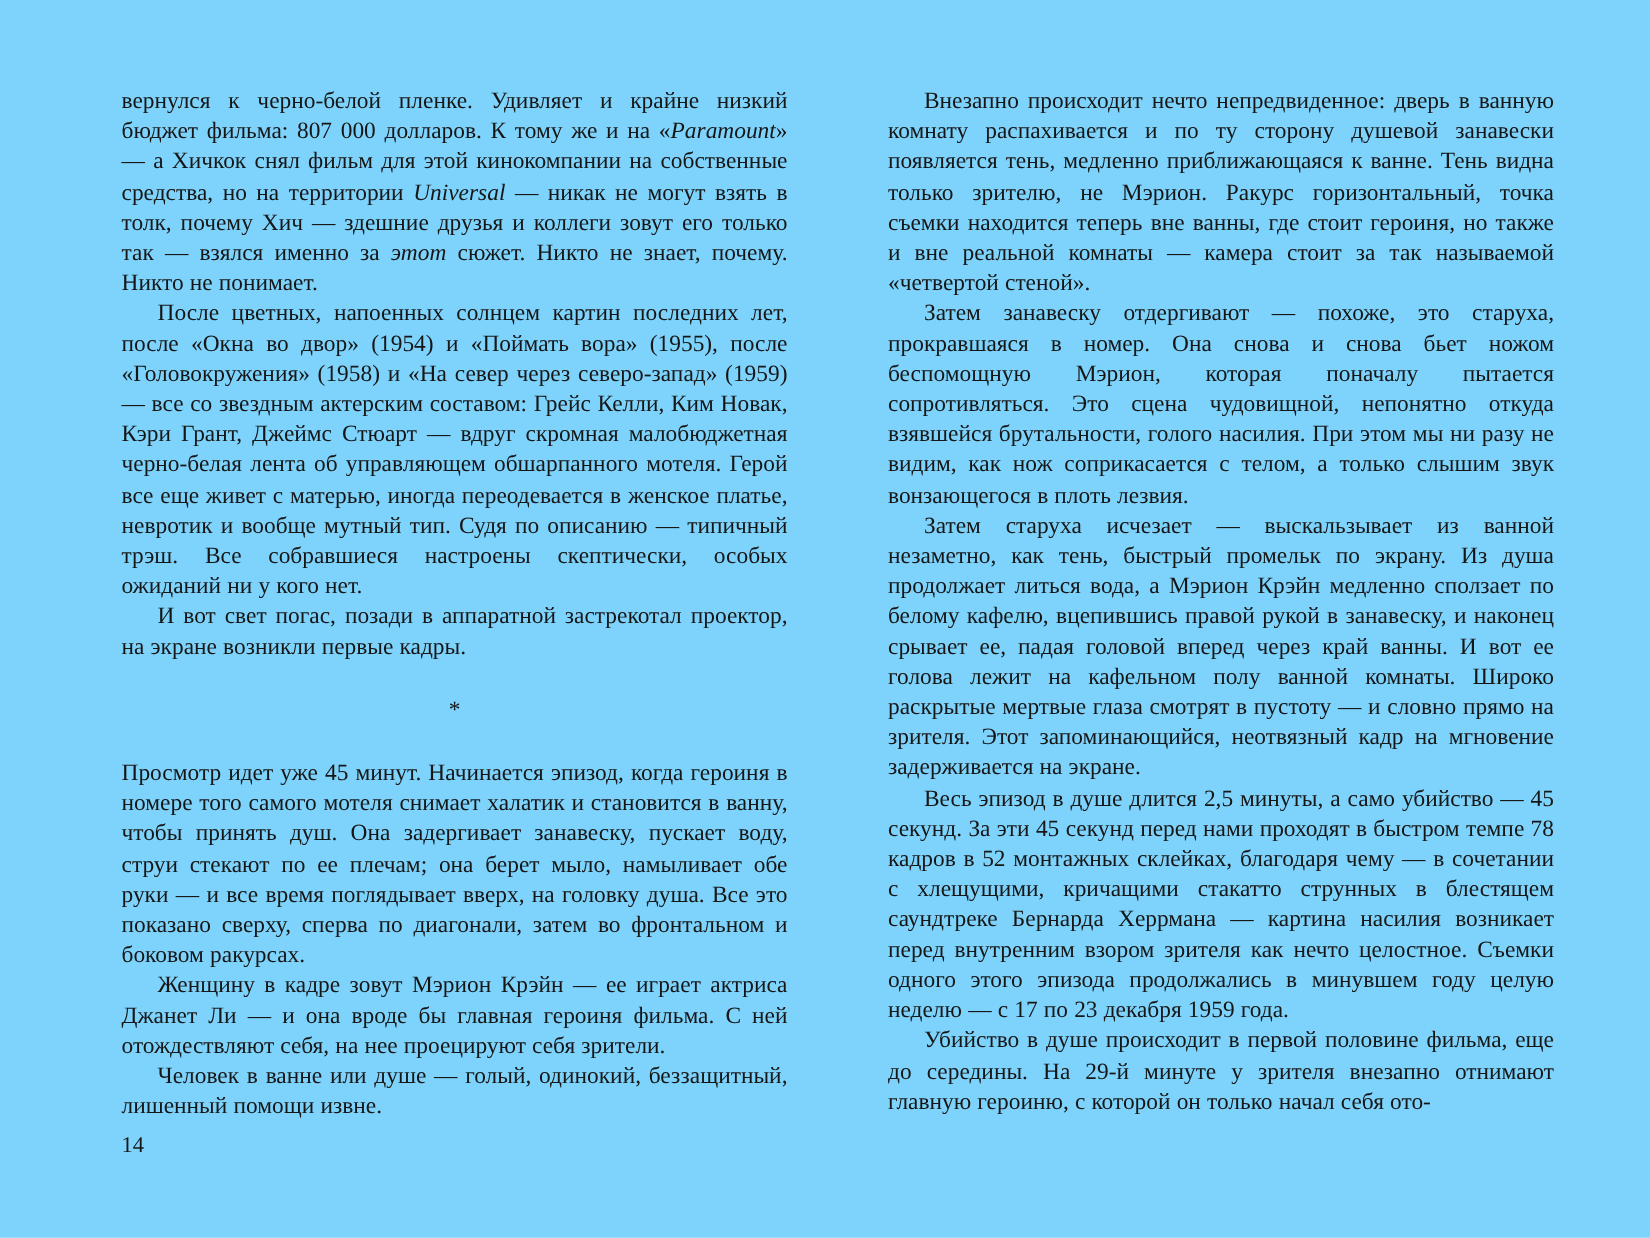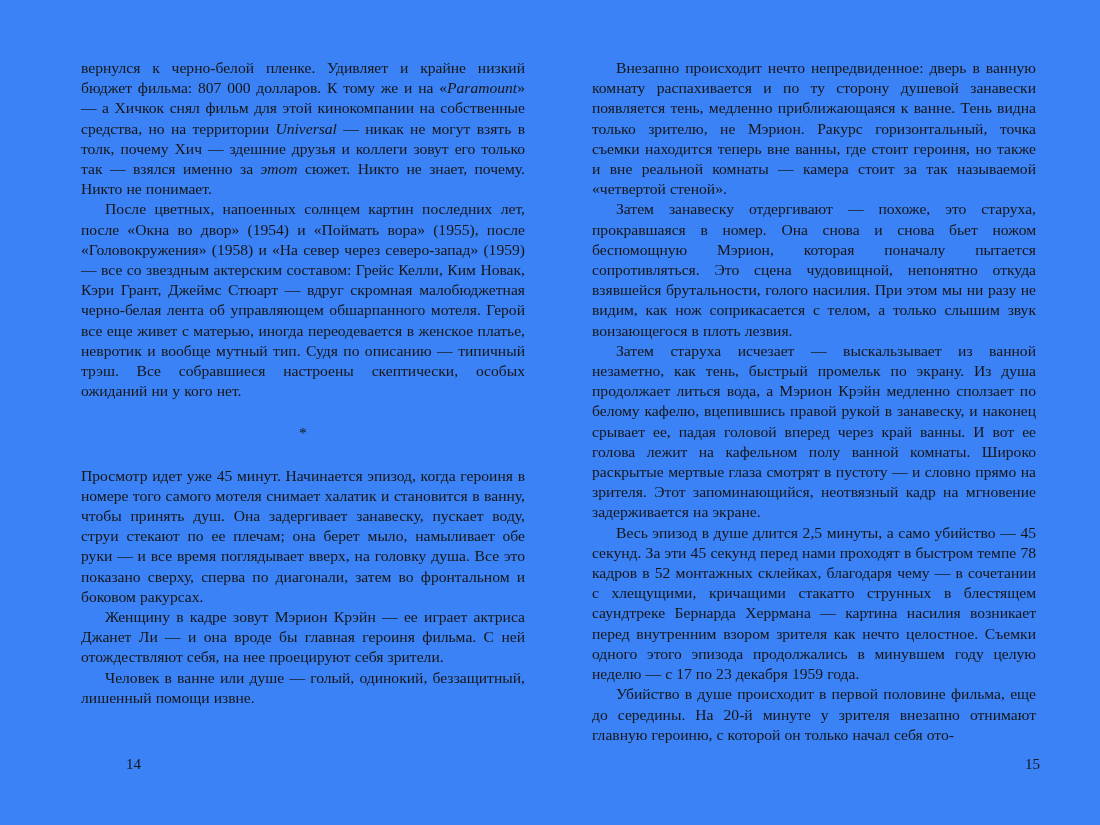--- a/index.html
+++ b/index.html
@@ -11,21 +11,21 @@
     height: 825px;
     background: #ffffff;
     font-family: "Liberation Serif", "DejaVu Serif", serif;
     color: #161616;
     overflow: hidden;
   }
   .spread {
     position: relative;
     width: 1100px;
     height: 825px;
-    background: #3b82f6;
+    background: #7dd3fc;
   }
   .page {
     position: absolute;
     top: 58px;
     width: 444px;
   }
   .page-left  { left: 81px; }
   .page-right { left: 592px; }
 
   .page-text p {
@@ -49,51 +49,50 @@
   .italic { font-style: italic; }
 
   .page-number {
     position: absolute;
     top: 756px;
     font-size: 15px;
     color: #161616;
   }
   .page-number-left {
     left: 81px;
-    margin-left: 45px;
   }
   .page-number-right {
     left: 596px;
     width: 444px;
     text-align: right;
   }
 </style>
 </head>
 <body>
 
 <div class="spread">
 
   <div class="page page-left">
     <div class="page-text" id="left-page-text">
         <p><span>вернулся к черно-белой пленке. Удивляет и крайне низкий бюджет фильма: 807 000 долларов. К тому же и на «</span><span class="italic">Paramount</span><span>» — а Хичкок снял фильм для этой кинокомпании на собственные средства, но на территории </span><span class="italic">Universal</span><span> — никак не могут взять в толк, почему Хич — здешние друзья и коллеги зовут его только так — взялся именно за </span><span class="italic">этот</span><span> сюжет. Никто не знает, почему. Никто не понимает.</span></p>
         <p class="indent"><span>После цветных, напоенных солнцем картин последних лет, после «Окна во двор» (1954) и «Поймать вора» (1955), после «Головокружения» (1958) и «На север через северо-запад» (1959) — все со звездным актерским составом: Грейс Келли, Ким Новак, Кэри Грант, Джеймс Стюарт — вдруг скромная малобюджетная черно-белая лента об управляющем обшарпанного мотеля. Герой все еще живет с матерью, иногда переодевается в женское платье, невротик и вообще мутный тип. Судя по описанию — типичный трэш. Все собравшиеся настроены скептически, особых ожиданий ни у кого нет.</span></p>
+        <p class="indent"><span>И вот свет погас, позади в аппаратной застрекотал проектор, на экране возникли первые кадры.</span></p>
         <div class="separator">*</div>
         <p><span>Просмотр идет уже 45 минут. Начинается эпизод, когда героиня в номере того самого мотеля снимает халатик и становится в ванну, чтобы принять душ. Она задергивает занавеску, пускает воду, струи стекают по ее плечам; она берет мыло, намыливает обе руки — и все время поглядывает вверх, на головку душа. Все это показано сверху, сперва по диагонали, затем во фронтальном и боковом ракурсах.</span></p>
         <p class="indent"><span>Женщину в кадре зовут Мэрион Крэйн — ее играет актриса Джанет Ли — и она вроде бы главная героиня фильма. С ней отождествляют себя, на нее проецируют себя зрители.</span></p>
         <p class="indent"><span>Человек в ванне или душе — голый, одинокий, беззащитный, лишенный помощи извне.</span></p>
       </div>
   </div>
 
   <div class="page page-right">
     <div class="page-text" id="right-page-text">
         <p class="indent"><span>Внезапно происходит нечто непредвиденное: дверь в ванную комнату распахивается и по ту сторону душевой занавески появляется тень, медленно приближающаяся к ванне. Тень видна только зрителю, не Мэрион. Ракурс горизонтальный, точка съемки находится теперь вне ванны, где стоит героиня, но также и вне реальной комнаты — камера стоит за так называемой «четвертой стеной».</span></p>
         <p class="indent"><span>Затем занавеску отдергивают — похоже, это старуха, прокравшаяся в номер. Она снова и снова бьет ножом беспомощную Мэрион, которая поначалу пытается сопротивляться. Это сцена чудовищной, непонятно откуда взявшейся брутальности, голого насилия. При этом мы ни разу не видим, как нож соприкасается с телом, а только слышим звук вонзающегося в плоть лезвия.</span></p>
         <p class="indent"><span>Затем старуха исчезает — выскальзывает из ванной незаметно, как тень, быстрый промельк по экрану. Из душа продолжает литься вода, а Мэрион Крэйн медленно сползает по белому кафелю, вцепившись правой рукой в занавеску, и наконец срывает ее, падая головой вперед через край ванны. И вот ее голова лежит на кафельном полу ванной комнаты. Широко раскрытые мертвые глаза смотрят в пустоту — и словно прямо на зрителя. Этот запоминающийся, неотвязный кадр на мгновение задерживается на экране.</span></p>
         <p class="indent"><span>Весь эпизод в душе длится 2,5 минуты, а само убийство — 45 секунд. За эти 45 секунд перед нами проходят в быстром темпе 78 кадров в 52 монтажных склейках, благодаря чему — в сочетании с хлещущими, кричащими стакатто струнных в блестящем саундтреке Бернарда Херрмана — картина насилия возникает перед внутренним взором зрителя как нечто целостное. Съемки одного этого эпизода продолжались в минувшем году целую неделю — с 17 по 23 декабря 1959 года.</span></p>
-        <p class="indent"><span>Убийство в душе происходит в первой половине фильма, еще до середины. На 20-й минуте у зрителя внезапно отнимают главную героиню, с которой он только начал себя ото-</span></p>
+        <p class="indent"><span>Убийство в душе происходит в первой половине фильма, еще до середины. На 29-й минуте у зрителя внезапно отнимают главную героиню, с которой он только начал себя ото-</span></p>
       </div>
   </div>
 
   <div class="page-number page-number-left">14</div>
 
-  <div class="page-number page-number-right">15</div>
 
 </div>
 
 </body></html>

